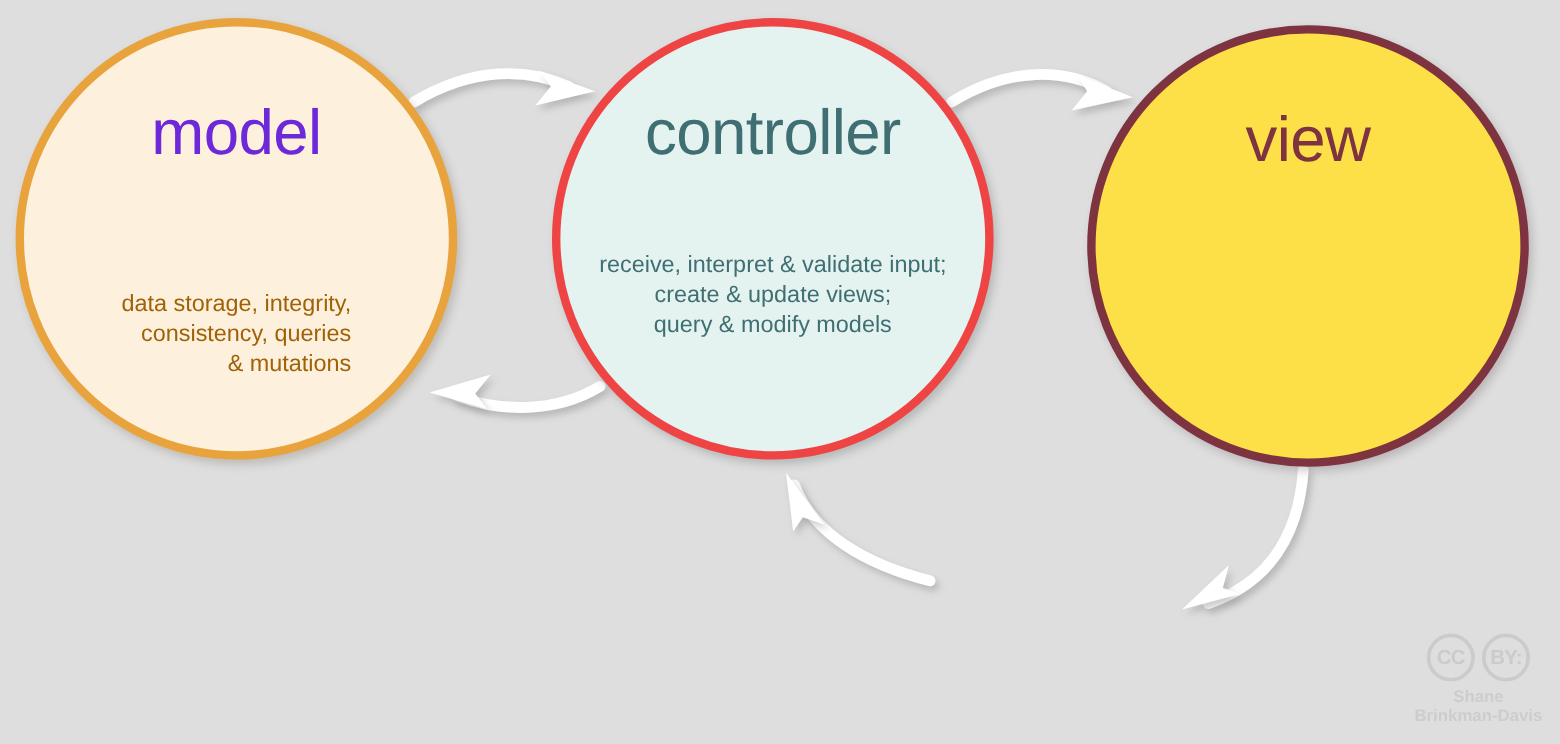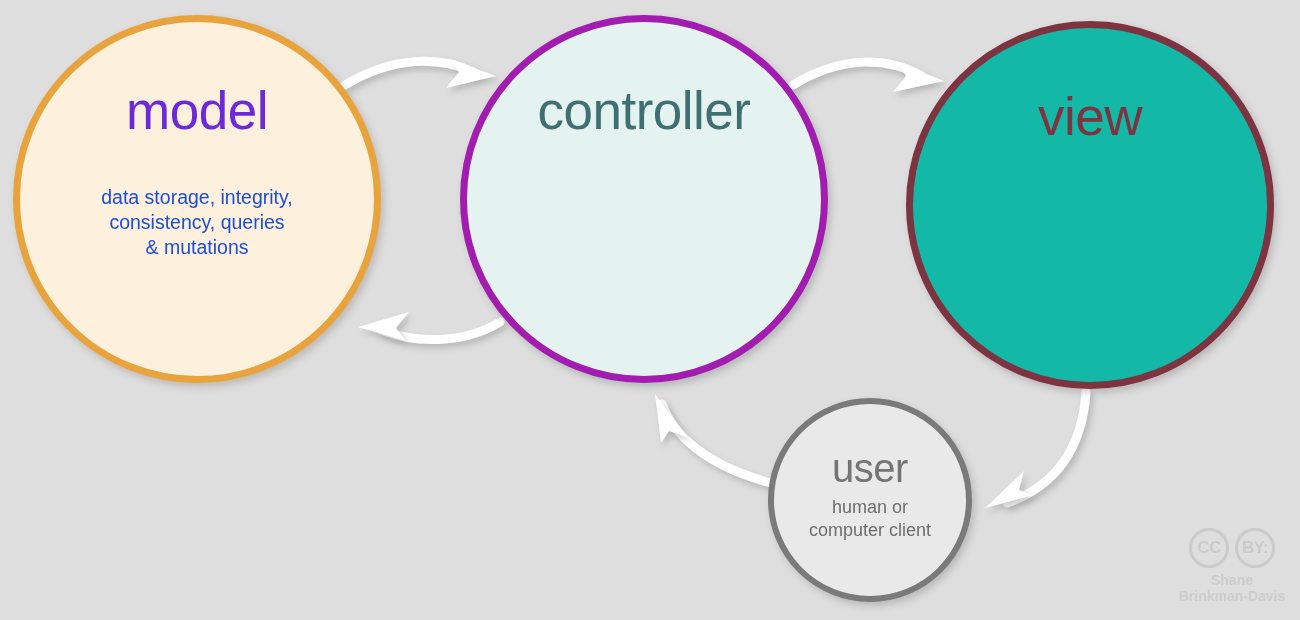--- a/index.html
+++ b/index.html
@@ -47,49 +47,50 @@
     background: #fdf0dc;
     border: 7px solid #e8a33d;
     box-shadow: 3px 4px 7px rgba(120,110,95,0.30);
   }
   #node-model .node-title {
     color: #6d28d9;
     font-size: 53px;
     margin-top: 62px;
   }
   #node-model .node-desc {
-    color: #1d4ed8;
+    color: #a16207;
     font-size: 19.5px;
-    margin-top: 48px;
+    margin-top: 104px;
+    text-align: right;
   }
 
   
   #node-controller {
     left: 460px; top: 15px;
     width: 368px; height: 368px;
     background: #e4f2f0;
-    border: 7px solid #a21caf;
+    border: 7px solid #ef4444;
     box-shadow: 3px 4px 7px rgba(100,110,110,0.32);
   }
   #node-controller .node-title {
     color: #3f6f72;
     font-size: 53px;
     margin-top: 62px;
   }
   #node-controller .node-desc {
     color: #3f6f72;
     font-size: 19.5px;
     margin-top: 72px;
   }
 
   
   #node-view {
     left: 906px; top: 21px;
     width: 368px; height: 368px;
-    background: #14b8a6;
+    background: #fde047;
     border: 7px solid #7e3440;
     box-shadow: 3px 4px 7px rgba(110,95,100,0.30);
   }
   #node-view .node-title {
     color: #7e3440;
     font-size: 53px;
     margin-top: 62px;
   }
   #node-view .node-desc {
     color: #7e3440;
@@ -192,30 +193,27 @@
     </g>
   </svg>
 
   <div class="node" id="node-model">
     <div class="node-title">model</div>
     <div class="node-desc" id="model-desc">data storage, integrity,<br>consistency, queries<br>&amp; mutations</div>
   </div>
 
   <div class="node" id="node-controller">
     <div class="node-title">controller</div>
+    <div class="node-desc" id="controller-desc">receive, interpret &amp; validate input;<br>create &amp; update views;<br>query &amp; modify models</div>
   </div>
 
   <div class="node" id="node-view">
     <div class="node-title">view</div>
   </div>
 
-  <div class="node" id="node-user">
-    <div class="node-title">user</div>
-    <div class="node-desc" id="user-desc">human or<br>computer client</div>
-  </div>
 
   <div id="attribution">
     <div id="cc-badges">
       <div class="cc-badge">CC</div>
       <div class="cc-badge">BY:</div>
     </div>
     <div id="attribution-name">Shane<br>Brinkman-Davis</div>
   </div>
 
 </div>

